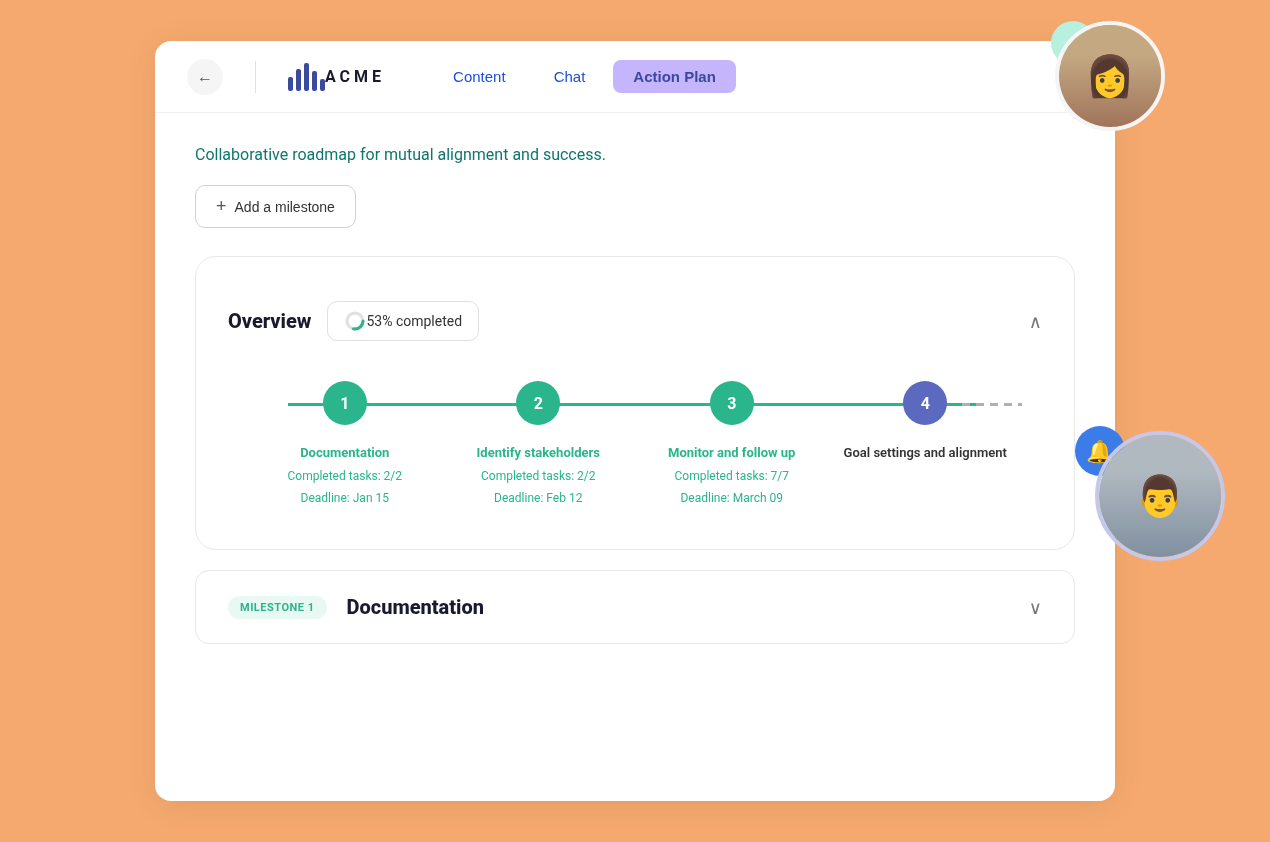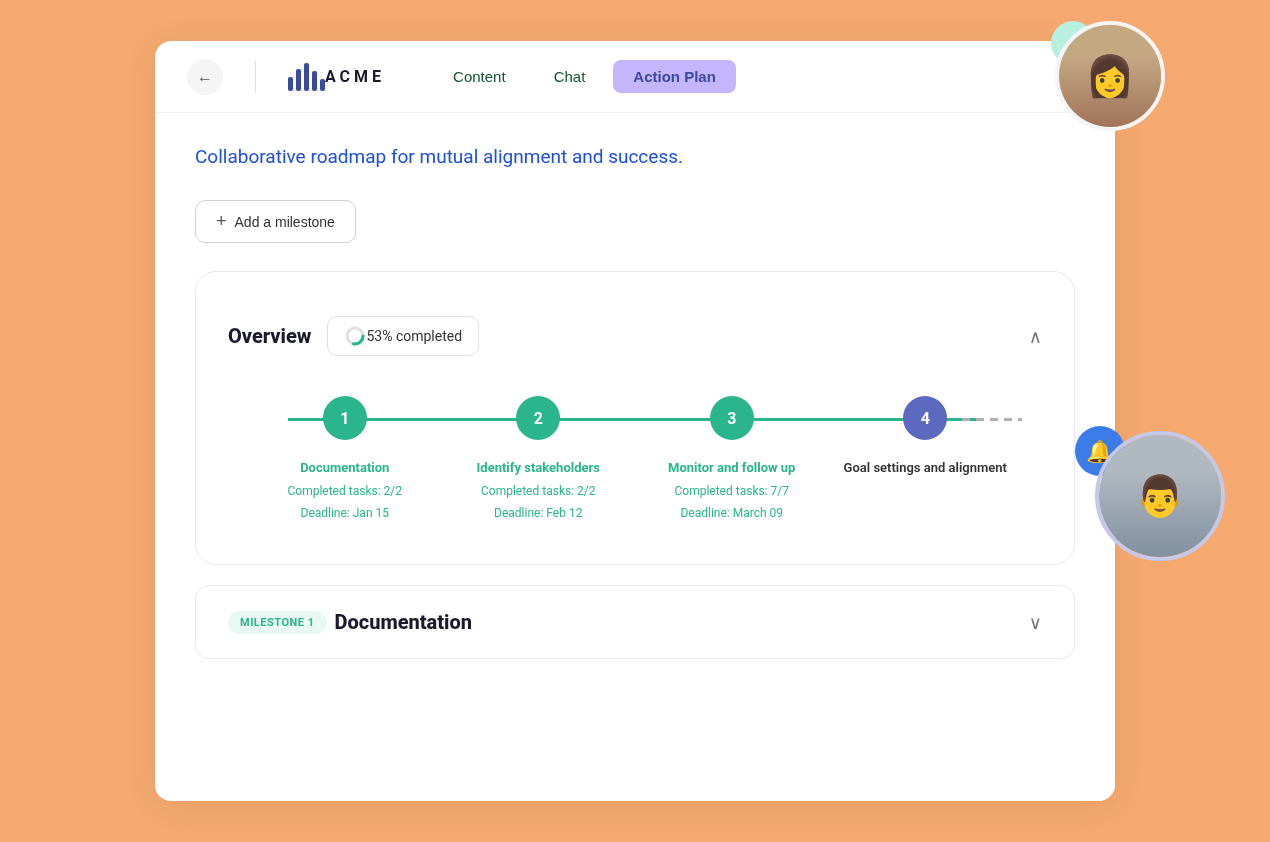--- a/index.html
+++ b/index.html
@@ -85,21 +85,21 @@
       display: flex;
       gap: 8px;
       align-items: center;
       margin-left: 16px;
     }
     .nav-link {
       padding: 8px 20px;
       border-radius: 8px;
       font-size: 15px;
       cursor: pointer;
-      color: #14532d;
+      color: #1d4ed8;
       background: transparent;
       border: none;
     }
     .nav-link.active {
       background: #c4b5fd;
       color: #3b4a9c;
       font-weight: 600;
     }
     
     .content-area {
@@ -107,23 +107,23 @@
       overflow-y: auto;
       height: calc(100% - 72px);
     }
     .page-title {
       font-size: 26px;
       font-weight: 800;
       color: #1a1a2e;
       margin-bottom: 8px;
     }
     .page-subtitle {
-      font-size: 19px;
-      color: #1d4ed8;
-      margin-bottom: 32px;
+      font-size: 16px;
+      color: #0f766e;
+      margin-bottom: 21px;
     }
     .add-milestone-btn {
       display: flex;
       align-items: center;
       gap: 8px;
       padding: 10px 20px;
       border: 1.5px solid #d0d0d0;
       border-radius: 10px;
       background: white;
       font-size: 14px;
@@ -248,21 +248,21 @@
     }
     
     .milestone-section {
       border: 1.5px solid #e8e8e8;
       border-radius: 14px;
       padding: 24px 32px;
     }
     .milestone-section-header {
       display: flex;
       align-items: center;
-      gap: 8px;
+      gap: 20px;
     }
     .milestone-badge {
       background: #e8f8f2;
       color: #2ab58c;
       font-size: 11px;
       font-weight: 700;
       padding: 5px 12px;
       border-radius: 20px;
       letter-spacing: 0.5px;
     }

